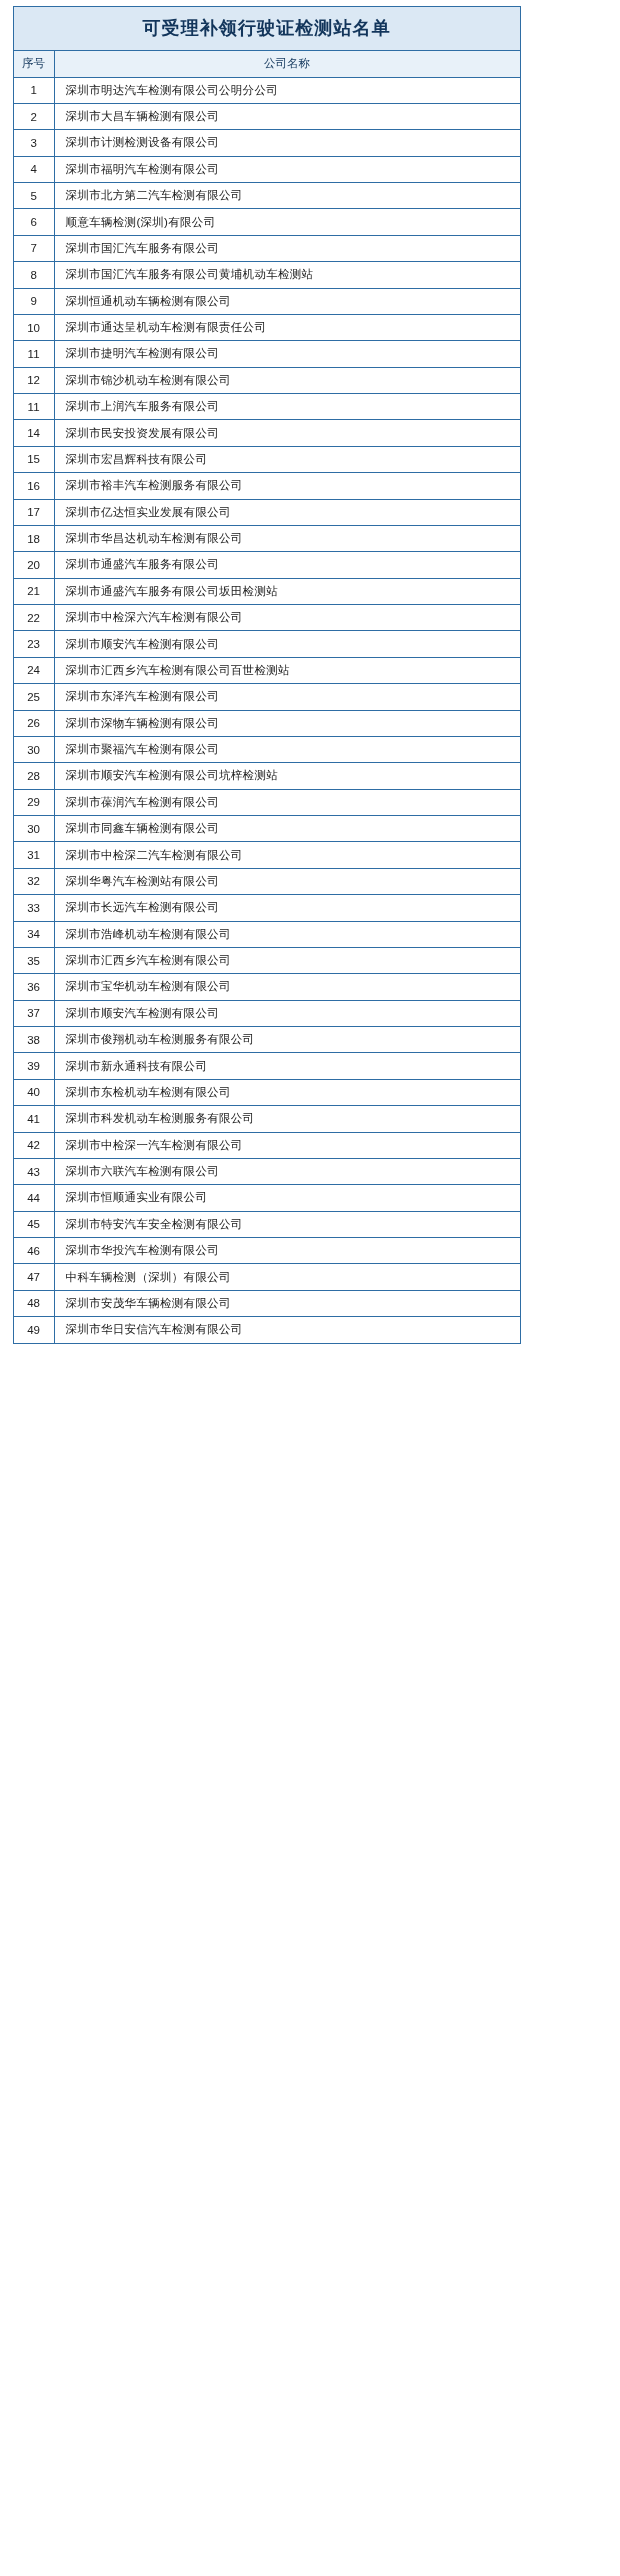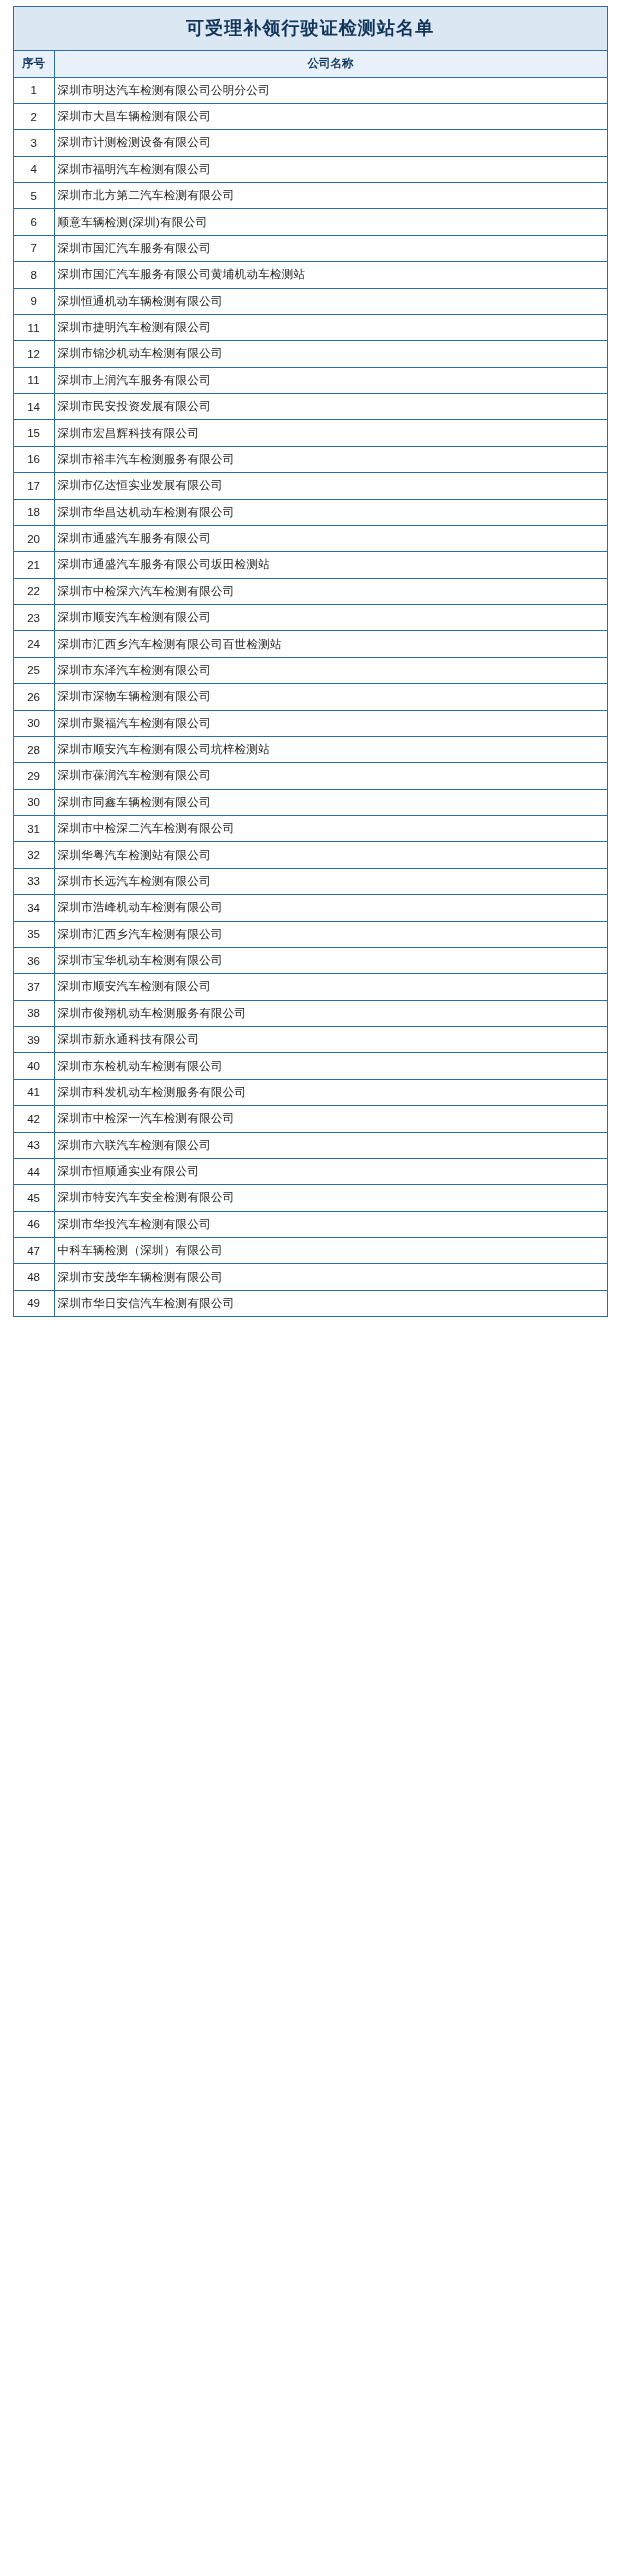--- a/index.html
+++ b/index.html
@@ -11,21 +11,21 @@
     font-family: "Liberation Sans", sans-serif;
     width: 621px;
   }
   .page {
     width: 621px;
     box-sizing: border-box;
     padding: 5.7px 12.6px 11.5px 12.6px;
     background: #ffffff;
   }
   table.listing {
-    width: 595px;
+    width: 508px;
     border-collapse: collapse;
     table-layout: fixed;
     border: 1.1px solid #2e6da4;
   }
   table.listing col.col-idx { width: 41px; }
   table.listing col.col-name { width: auto; }
 
   .title-row td {
     background: #dbe8f4;
     border: 1.1px solid #2e6da4;
@@ -34,39 +34,39 @@
     font-weight: bold;
     color: #12355b;
     padding: 9.2px 4.6px 10.3px 4.6px;
     letter-spacing: 1.1px;
   }
   .head-row td {
     background: #e8f1f9;
     border: 0.6px solid #2e6da4;
     text-align: center;
     font-size: 11.5px;
-    font-weight: bold;
+    font-weight: normal;
     color: #15395e;
     padding: 5.2px 3.4px;
   }
   tbody tr td {
     border: 0.6px solid #2e6da4;
     font-size: 11.5px;
     color: #1a1a1a;
     padding: 5.2px 3.4px;
     height: 12.6px;
   }
   tbody tr td.idx {
     text-align: center;
     font-size: 11.5px;
     color: #222;
   }
   tbody tr td.name {
     text-align: left;
-    padding-left: 3px;
+    padding-left: 11px;
     letter-spacing: 0.3px;
   }
   tbody tr:nth-child(odd) td { background: #ffffff; }
   tbody tr:nth-child(even) td { background: #ffffff; }
 </style>
 </head>
 <body>
 
 <div class="page">
   <table class="listing">
@@ -114,20 +114,24 @@
         </tr>
         <tr>
           <td class="idx">8</td>
           <td class="name">深圳市国汇汽车服务有限公司黄埔机动车检测站</td>
         </tr>
         <tr>
           <td class="idx">9</td>
           <td class="name">深圳恒通机动车辆检测有限公司</td>
         </tr>
         <tr>
+          <td class="idx">10</td>
+          <td class="name">深圳市通达呈机动车检测有限责任公司</td>
+        </tr>
+        <tr>
           <td class="idx">11</td>
           <td class="name">深圳市捷明汽车检测有限公司</td>
         </tr>
         <tr>
           <td class="idx">12</td>
           <td class="name">深圳市锦沙机动车检测有限公司</td>
         </tr>
         <tr>
           <td class="idx">11</td>
           <td class="name">深圳市上润汽车服务有限公司</td>

